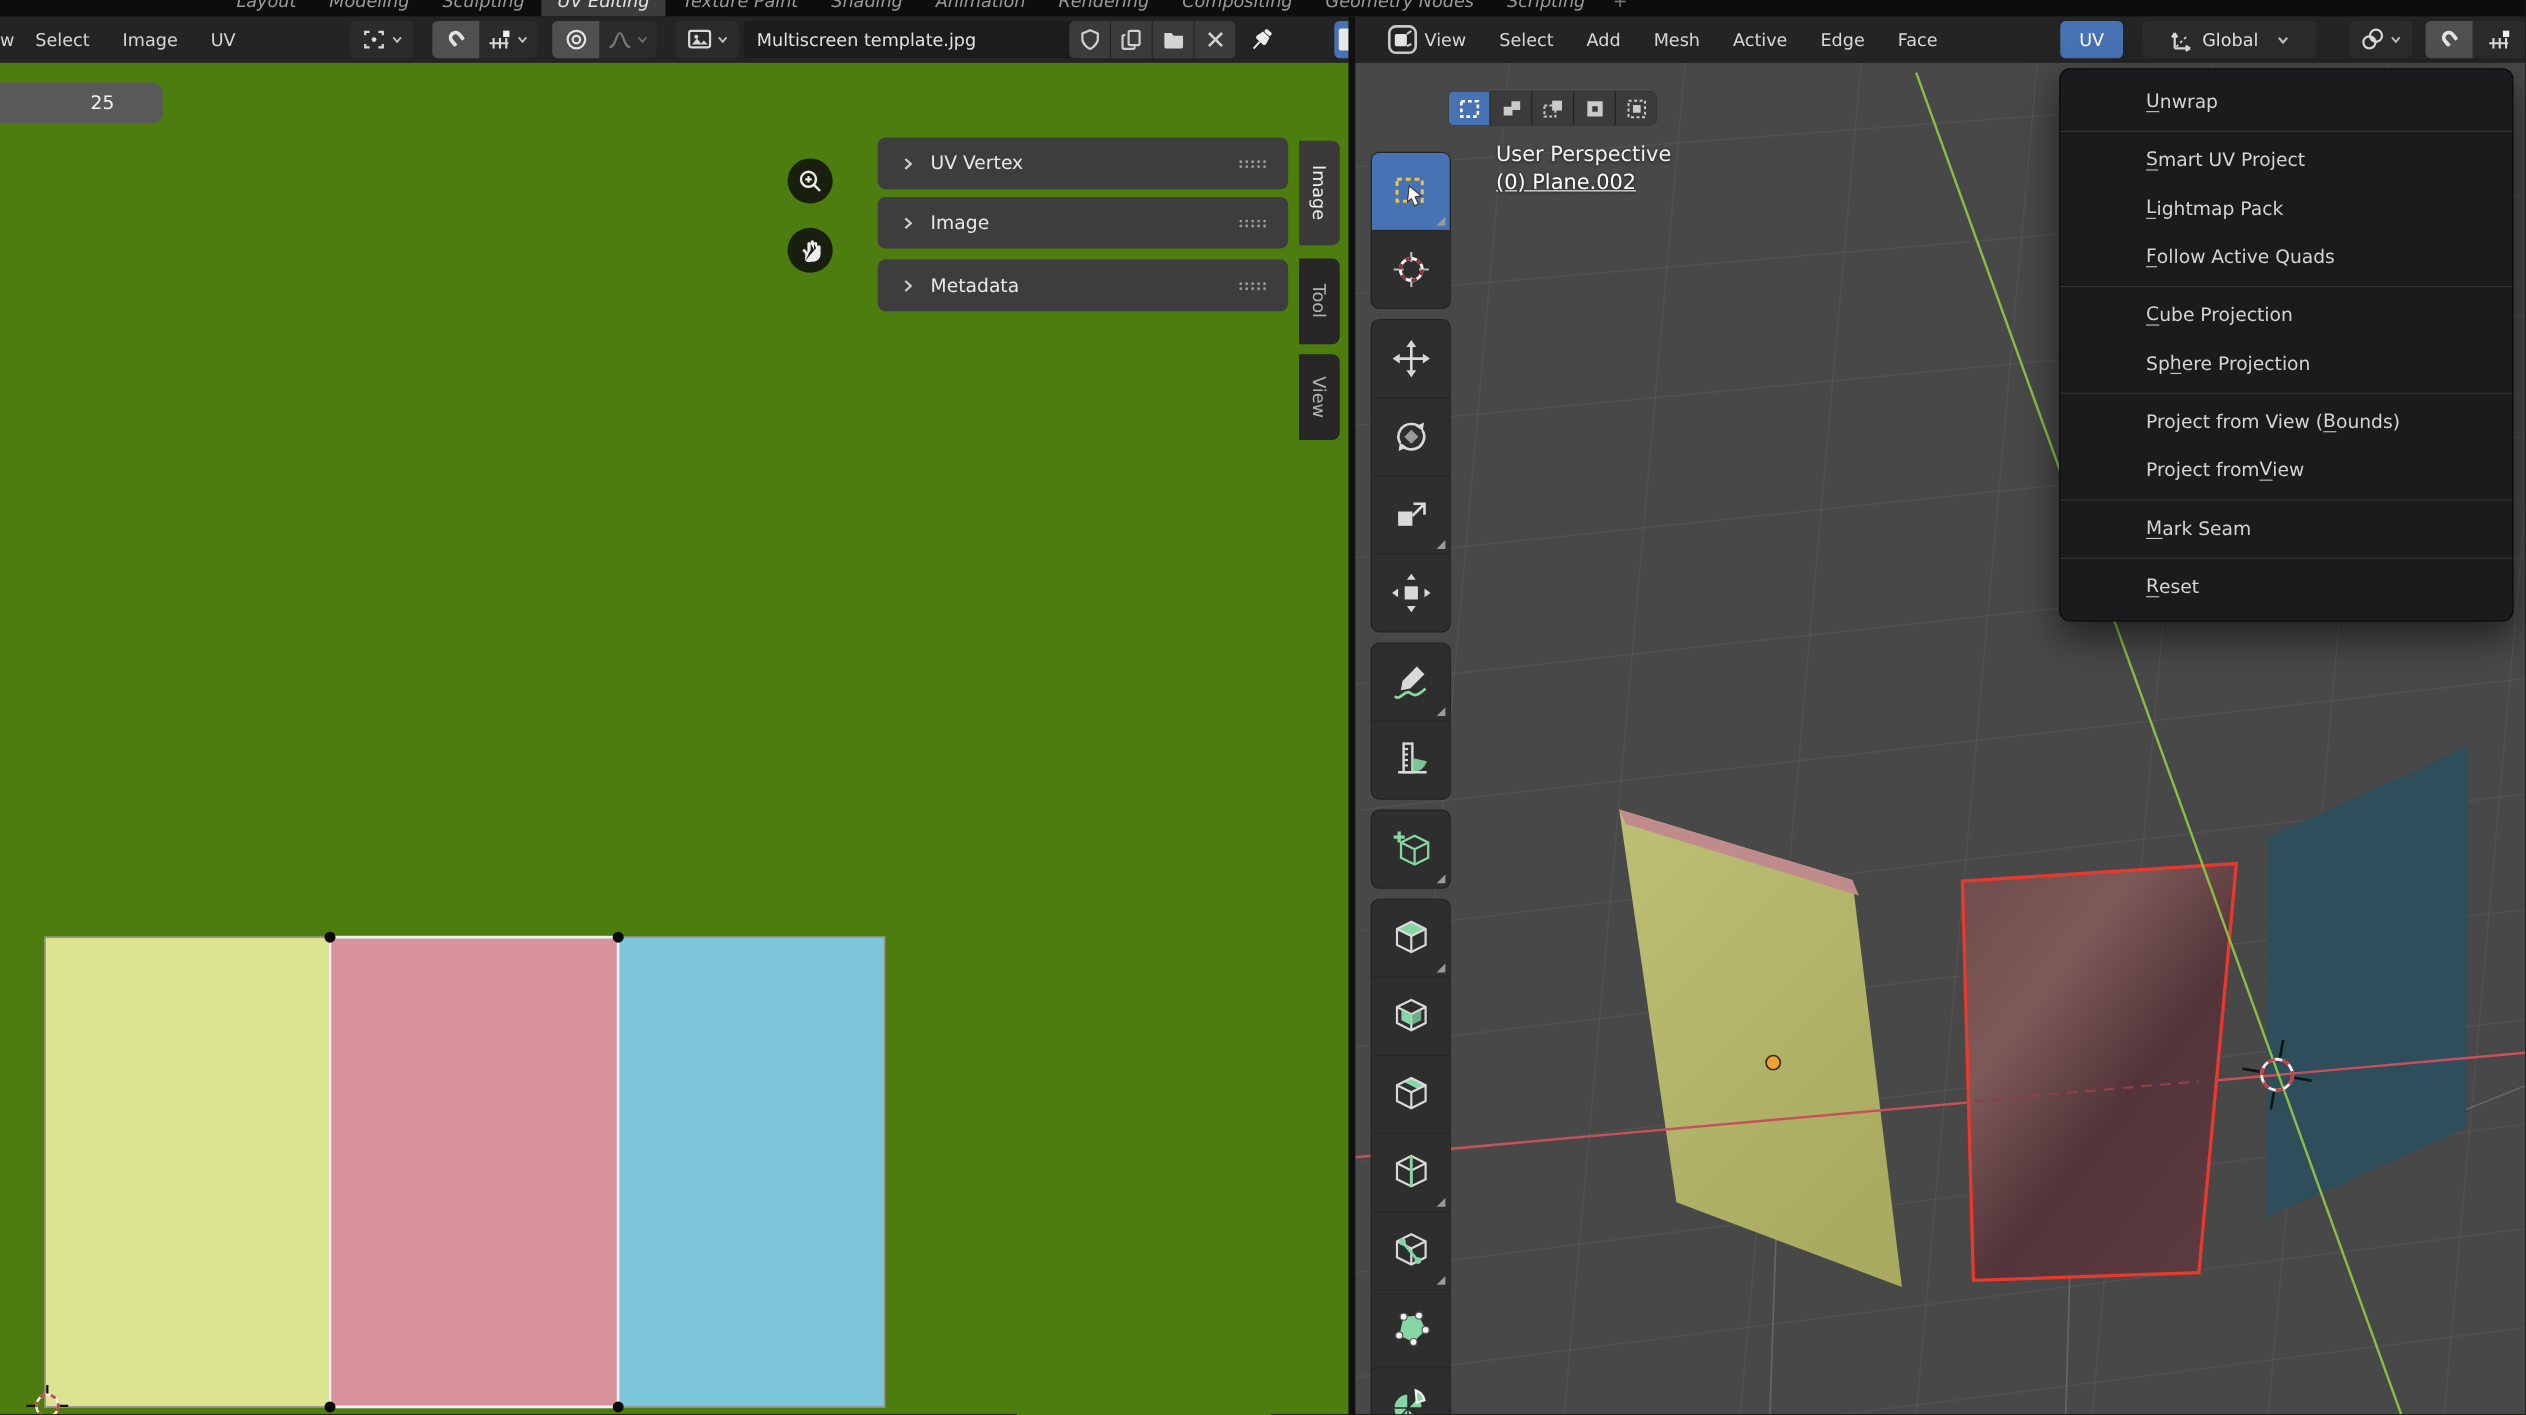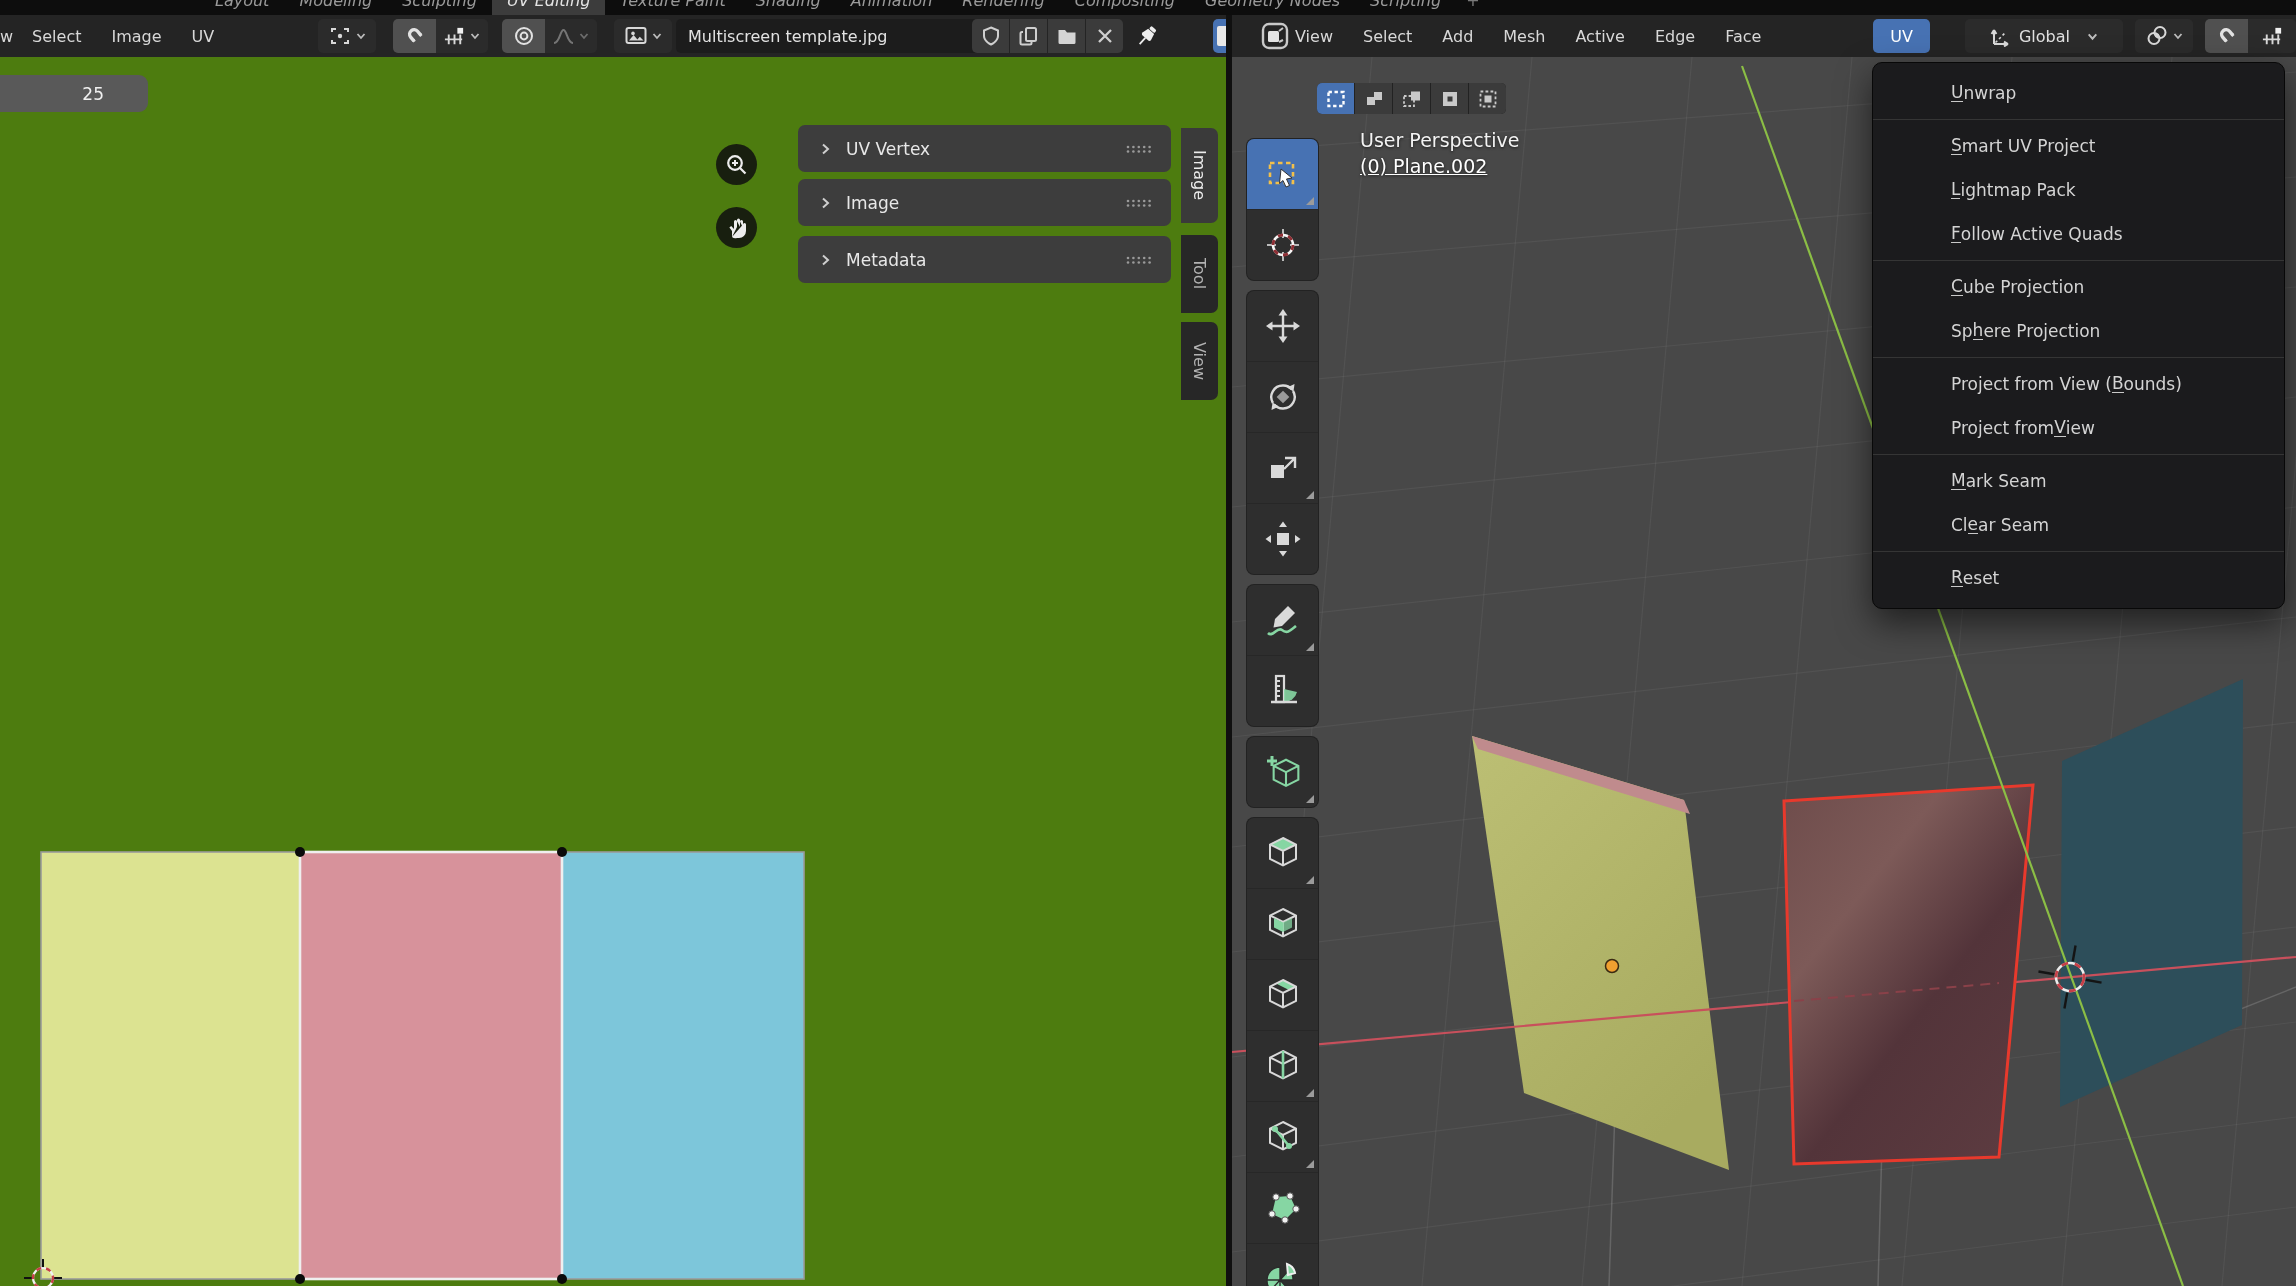--- a/index.html
+++ b/index.html
@@ -228,21 +228,21 @@
         <span class="hmenu">Add</span>
         <span class="hmenu">Mesh</span>
         <span class="hmenu">Active</span>
         <span class="hmenu">Edge</span>
         <span class="hmenu">Face</span>
       </div>
     <div class="uvbtn" style="left:641px;">
       <span>UV</span>
     </div>
 
-    <div class="hbtn" style="left:733px;width:158px;">
+    <div class="hbtn" style="left:716px;width:158px;">
       <span style="margin-right:8px;">
         <svg width="22" height="22" viewBox="0 0 22 22" fill="none" stroke="#d8d8d8" stroke-width="2">
           <path d="M5 19 V5 M5 5 l-2.4 4 M5 5 l2.4 4"></path>
             <path d="M5 19 H19 M19 19 l-4-2.4 M19 19 l-4 2.4"></path>
           <path d="M6.5 17.5 L15.5 8.5" stroke-dasharray="2.5 2.5" stroke-width="1.6"></path>
           </svg>
         </span>
       <span style="font-size:16px;color:#e0e0e0;">Global</span>
       <span class="chev" style="margin-left:16px;">
         <svg width="13" height="13" viewBox="0 0 12 12" fill="none" stroke="#bdbdbd" stroke-width="1.8">
@@ -724,25 +724,20 @@
         <span>Project from </span>
         <span class="ac">V</span>
         <span>iew</span>
       </div>
       <div class="menu-sep"></div>
       <div class="menu-item">
         <span></span>
         <span class="ac">M</span>
         <span>ark Seam</span>
       </div>
-      <div class="menu-item">
-        <span>Cl</span>
-        <span class="ac">e</span>
-        <span>ar Seam</span>
-      </div>
       <div class="menu-sep"></div>
       <div class="menu-item">
         <span></span>
         <span class="ac">R</span>
         <span>eset</span>
       </div>
     </div>
 
 </div>
 

